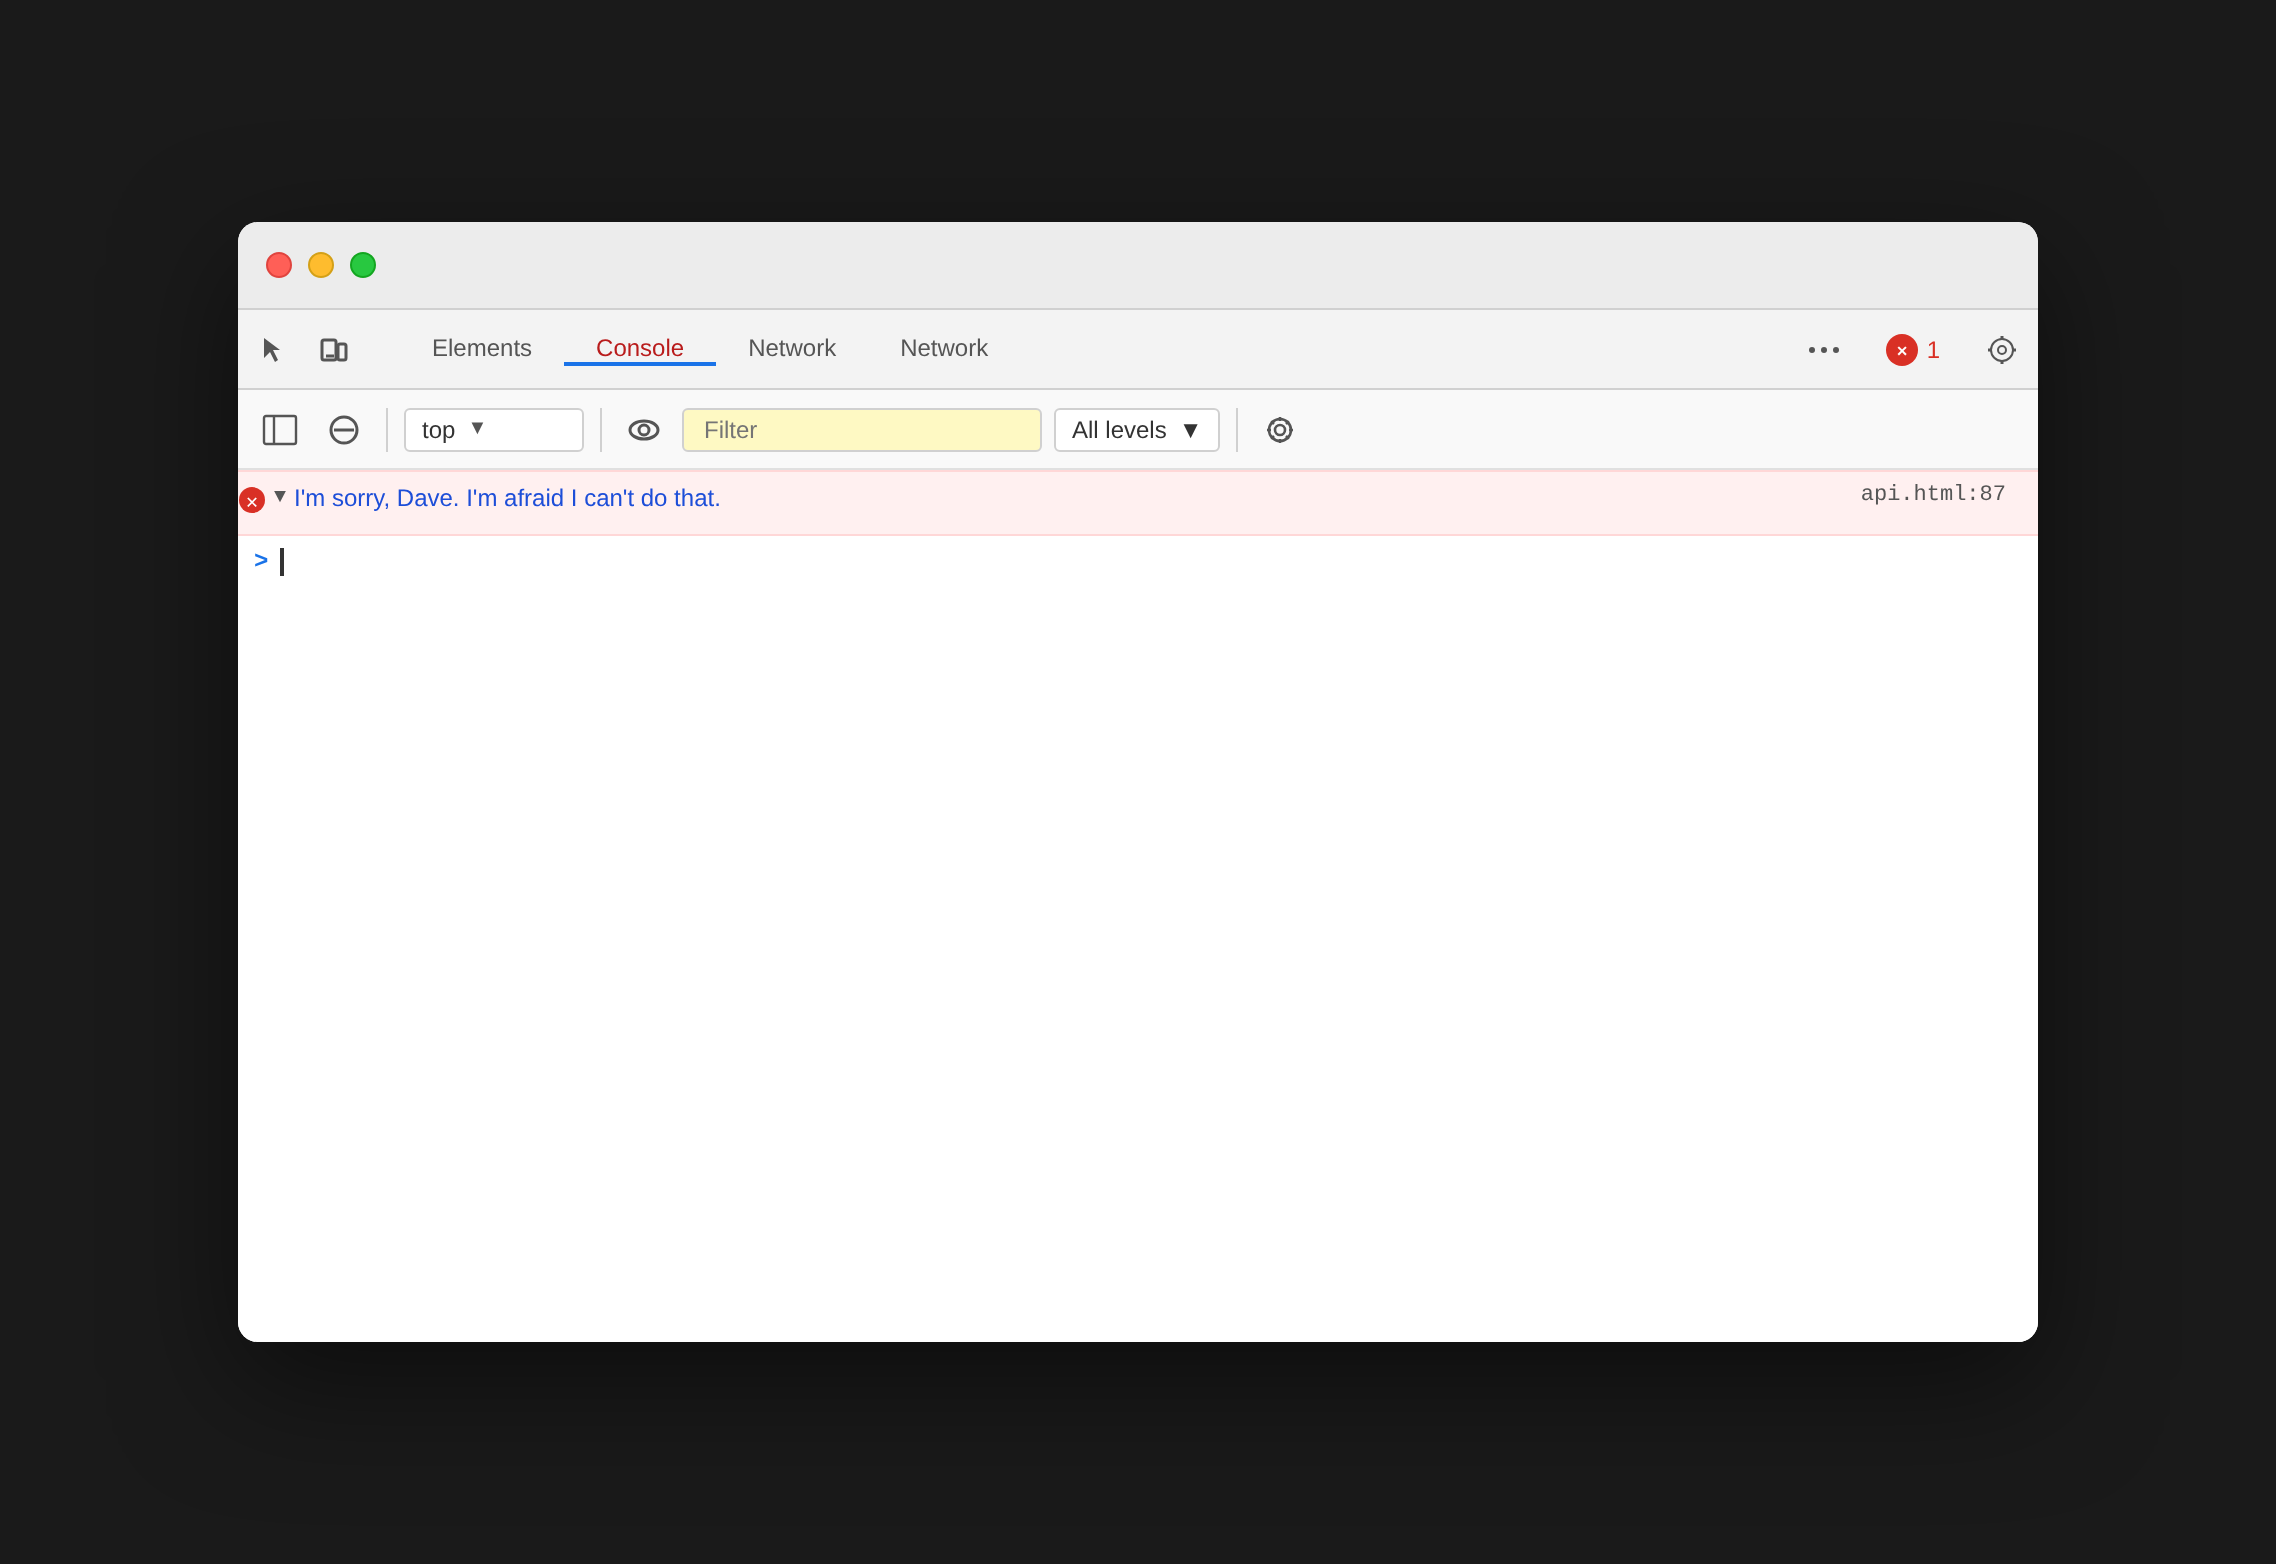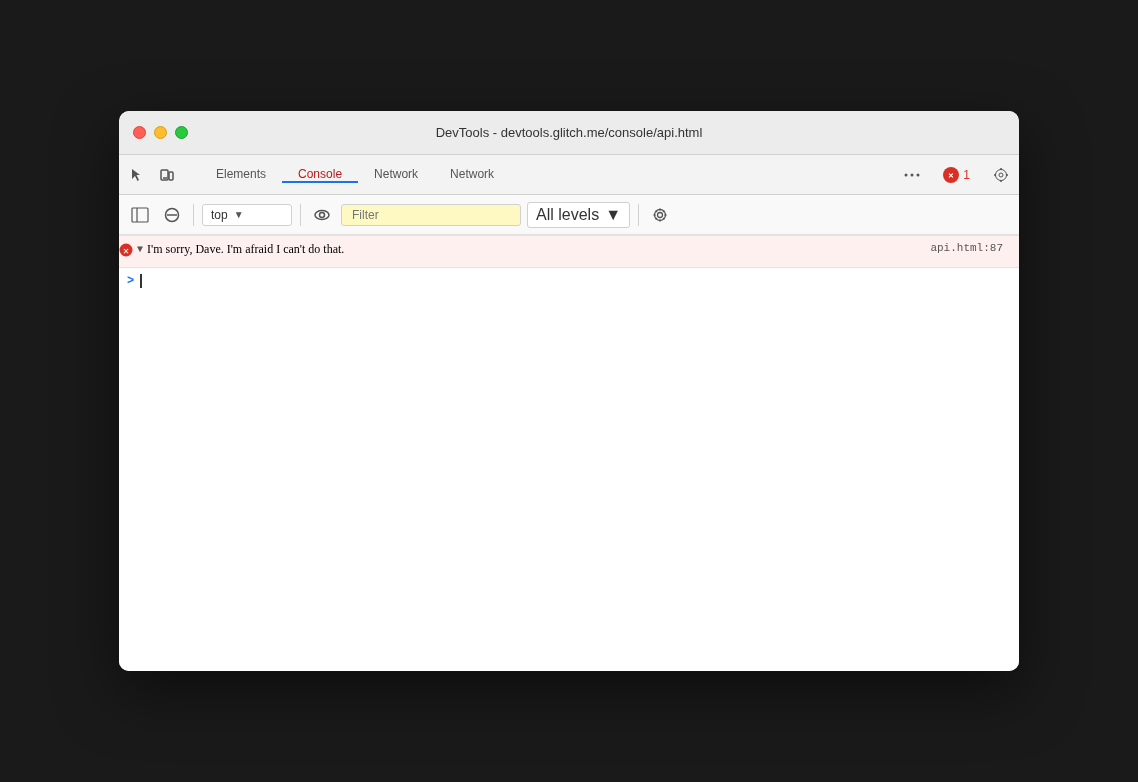--- a/index.html
+++ b/index.html
@@ -187,21 +187,21 @@
       max-width: 180px;
       outline: none;
     }
     .levels-selector {
       display: flex;
       align-items: center;
       border: 1px solid #d0d0d0;
       border-radius: 3px;
       background: white;
       padding: 3px 8px;
-      font-size: 16px;
+      font-size: 12px;
       color: #333;
       cursor: pointer;
       gap: 6px;
       white-space: nowrap;
     }
     
     .console-area {
       flex: 1;
       background: white;
       overflow-y: auto;
@@ -228,23 +228,23 @@
       margin-top: 1px;
       flex-shrink: 0;
     }
     .console-error-toggle {
       color: #555;
       font-size: 10px;
       margin-top: 2px;
       flex-shrink: 0;
     }
     .console-error-message {
-      color: #000000;
+      color: #1d4ed8;
       flex: 1;
-      font-family: Liberation Serif, serif;
+      font-family: Liberation Sans, sans-serif;
       font-size: 12px;
     }
     .console-error-source {
       color: #555;
       font-size: 11px;
       margin-left: auto;
       flex-shrink: 0;
       padding-right: 8px;
     }
     .console-error-stack {
@@ -287,21 +287,20 @@
 <body>
 
 <div class="devtools-window">
 
   <div class="title-bar">
     <div class="traffic-lights">
       <div class="traffic-light close"></div>
       <div class="traffic-light minimize"></div>
       <div class="traffic-light maximize"></div>
     </div>
-    <span class="title-bar-title">DevTools - devtools.glitch.me/console/api.html</span>
   </div>
 
   <div class="tab-bar">
     <div class="tab-bar-left">
       <button class="icon-btn">
         <svg class="svg-icon" viewBox="0 0 16 16" fill="none" stroke="#555" stroke-width="1.5">
           <path d="M3 2 L3 12 L6 9 L8.5 14 L10 13 L7.5 8 L11 8 Z" fill="#555" stroke="none"></path>
         </svg>
       </button>
       <button class="icon-btn">

